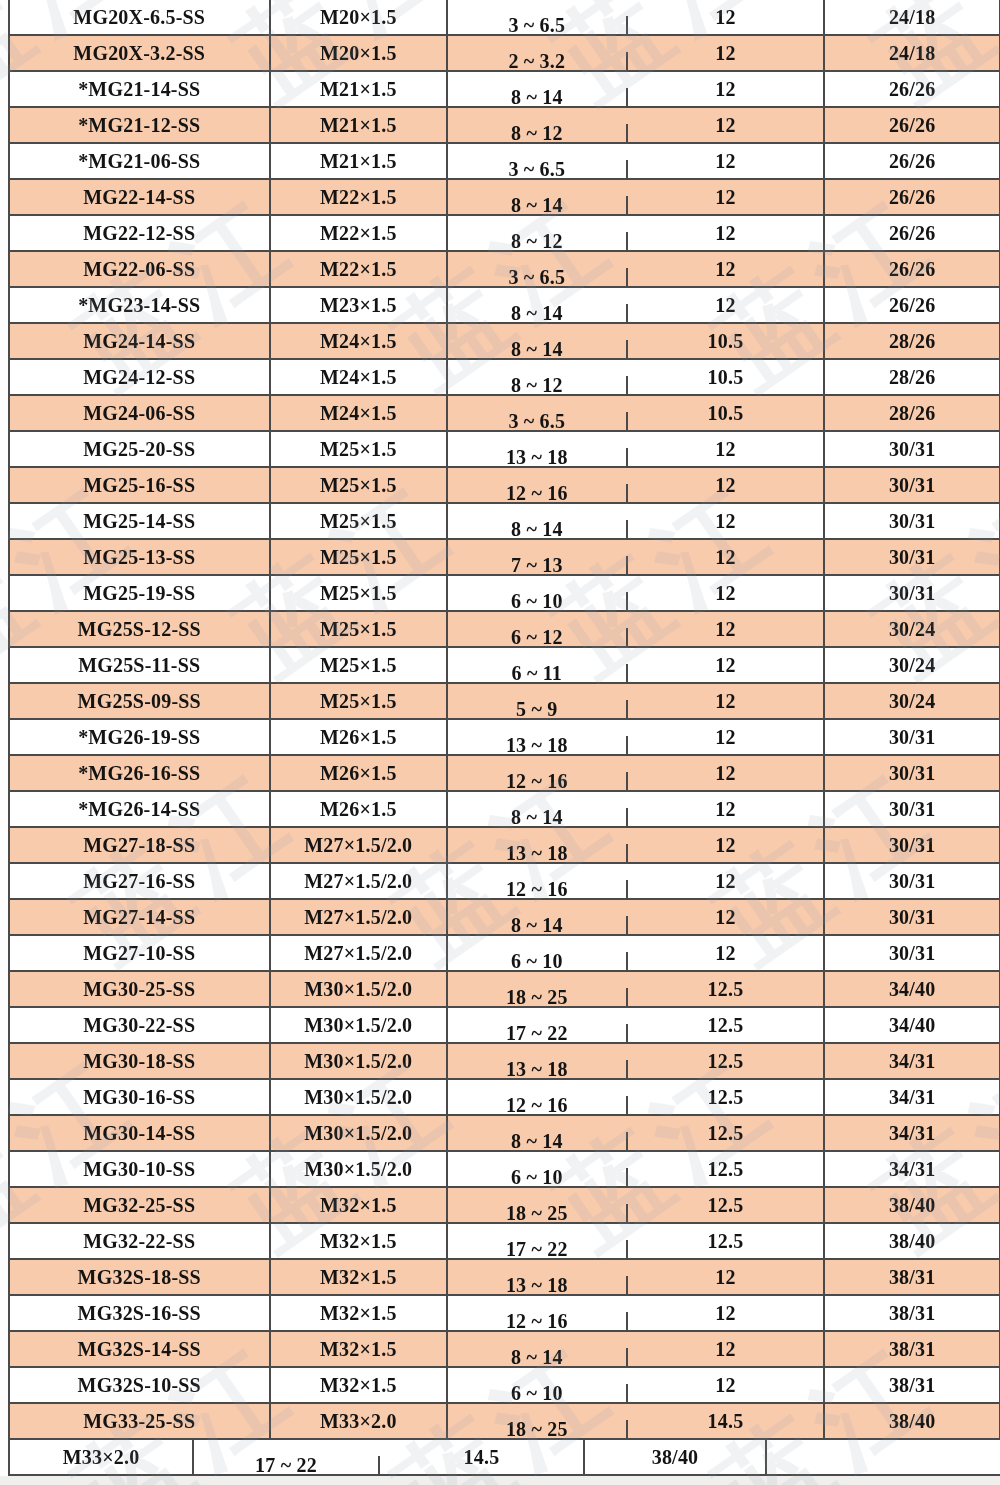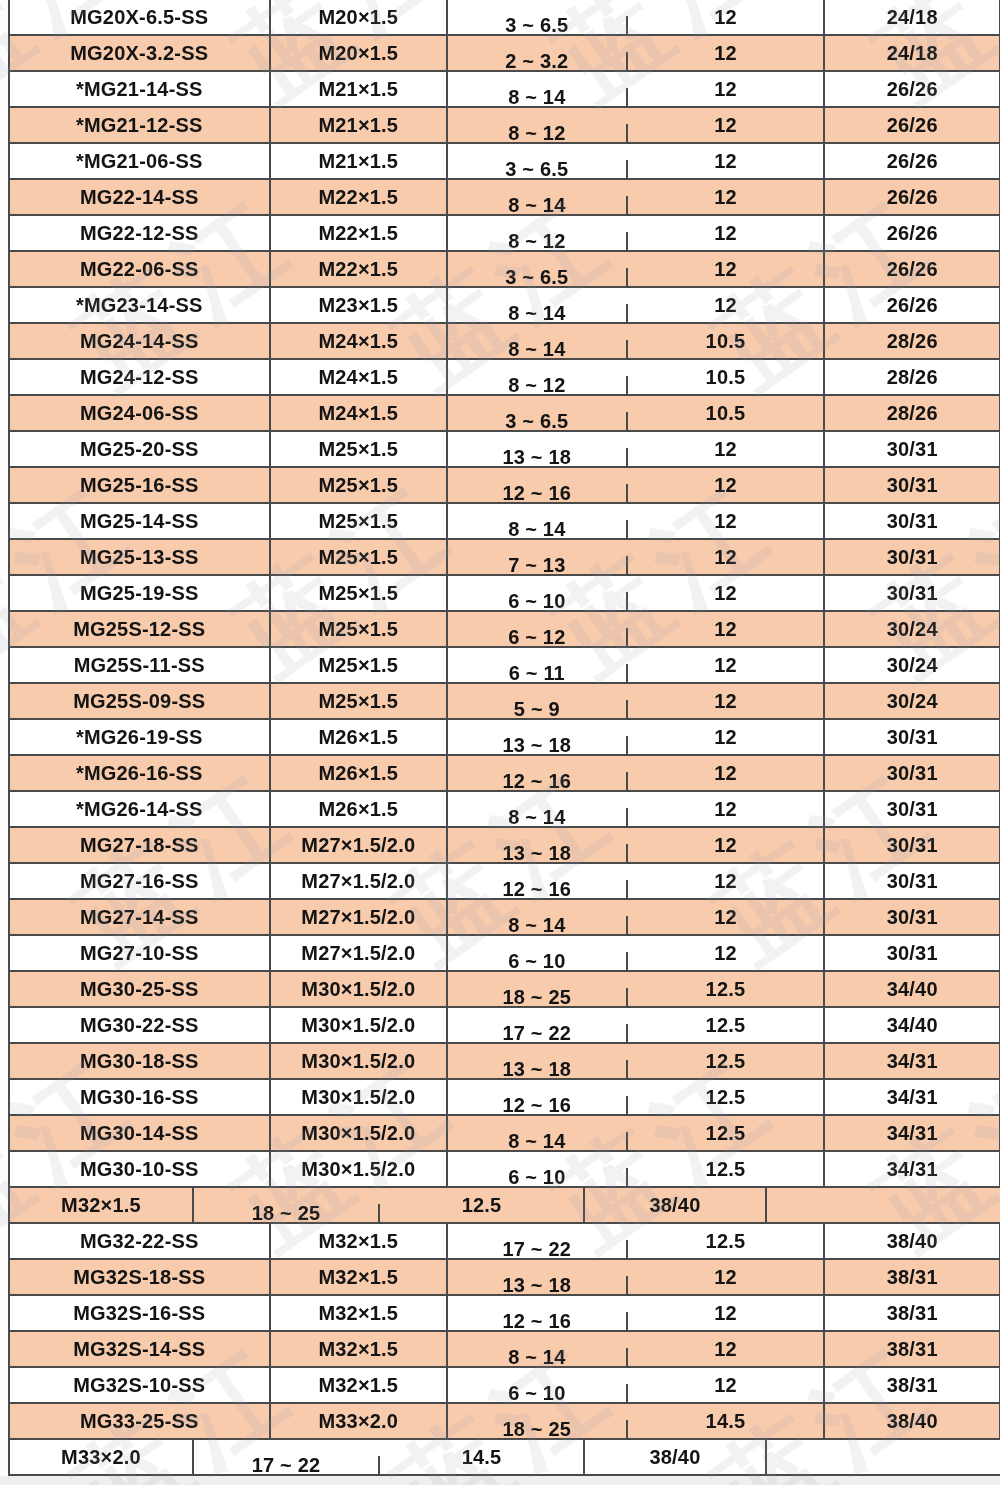--- a/index.html
+++ b/index.html
@@ -19,20 +19,21 @@
     inset: 0;
     background: #fdfdfd;
   }
   .spec-table {
     position: absolute;
     left: 8px;
     top: 0;
     width: 991px;
     border-left: 2px solid var(--border-color, #4a4a4a);
     background: #ffffff;
+    font-family: Liberation Serif, serif;
   }
   .row {
     display: flex;
     height: 36px;
     box-sizing: border-box;
     border-bottom: 2px solid var(--border-color, #4a4a4a);
     background: var(--plain-color, #ffffff);
   }
   .row.shaded {
     background: var(--shaded-color, #f8cbad);
@@ -312,20 +313,21 @@
         <div class="cell c4">34/31</div>
       </div>
       <div class="row">
         <div class="cell c0">MG30-10-SS</div>
         <div class="cell c1">M30×1.5/2.0</div>
         <div class="cell c2">6 ~ 10</div>
         <div class="cell c3">12.5</div>
         <div class="cell c4">34/31</div>
       </div>
       <div class="row shaded">
+        <div class="cell c0">MG32-25-SS</div>
         <div class="cell c1">M32×1.5</div>
         <div class="cell c2">18 ~ 25</div>
         <div class="cell c3">12.5</div>
         <div class="cell c4">38/40</div>
       </div>
       <div class="row">
         <div class="cell c0">MG32-22-SS</div>
         <div class="cell c1">M32×1.5</div>
         <div class="cell c2">17 ~ 22</div>
         <div class="cell c3">12.5</div>

